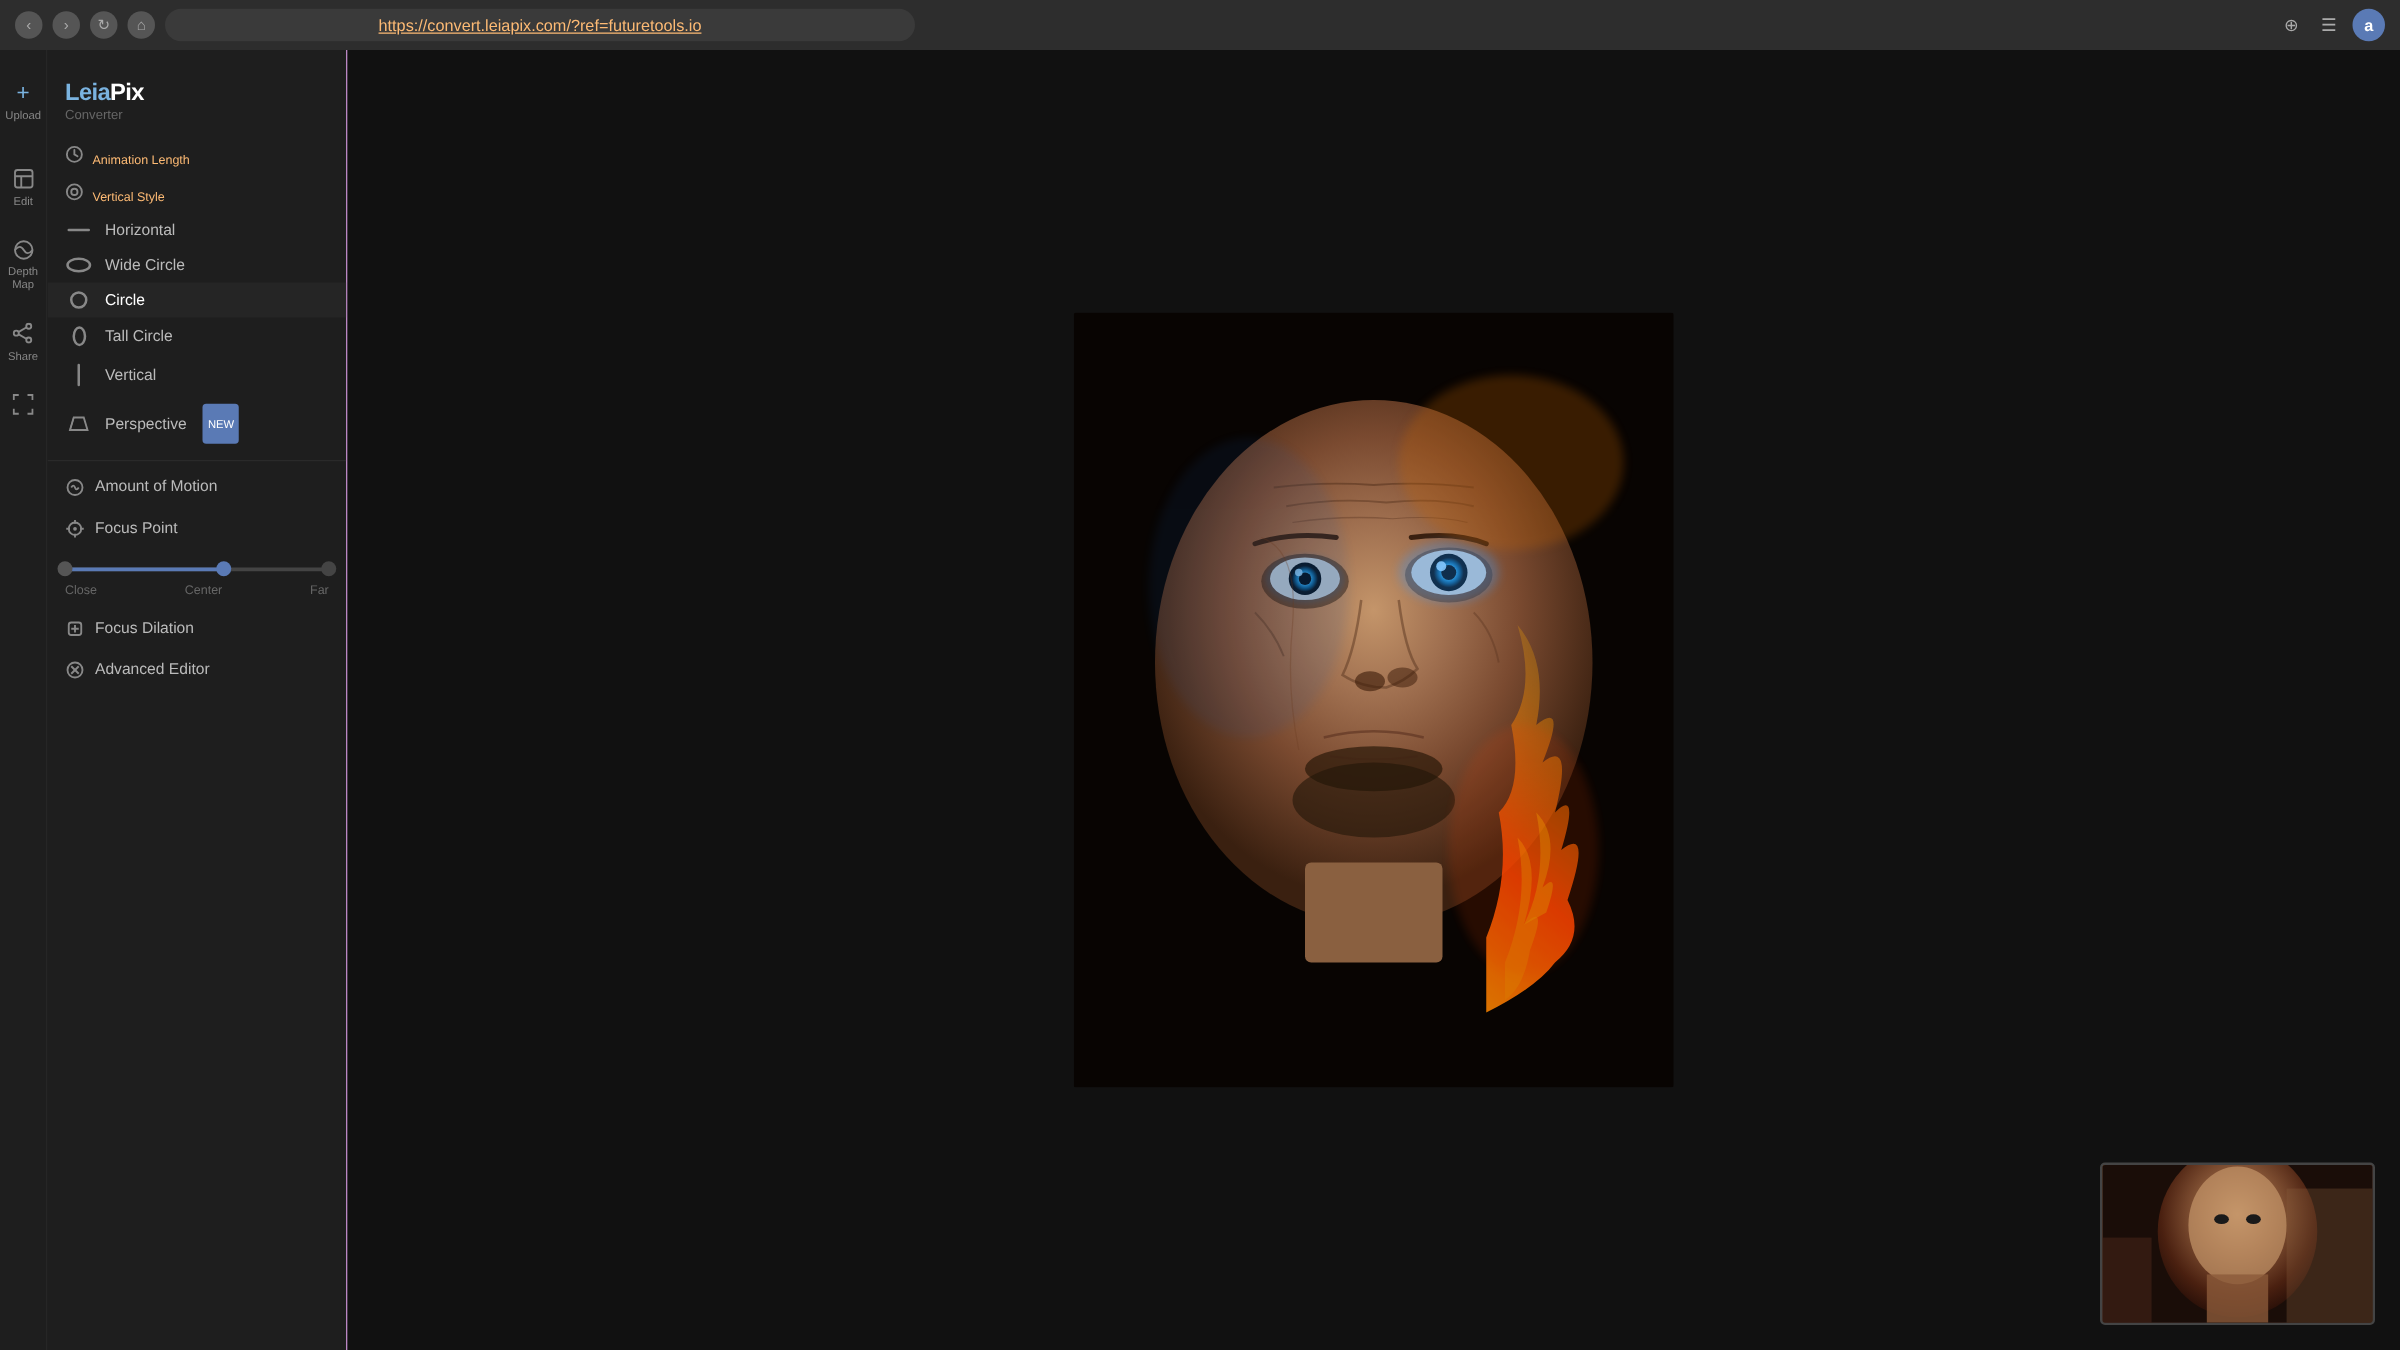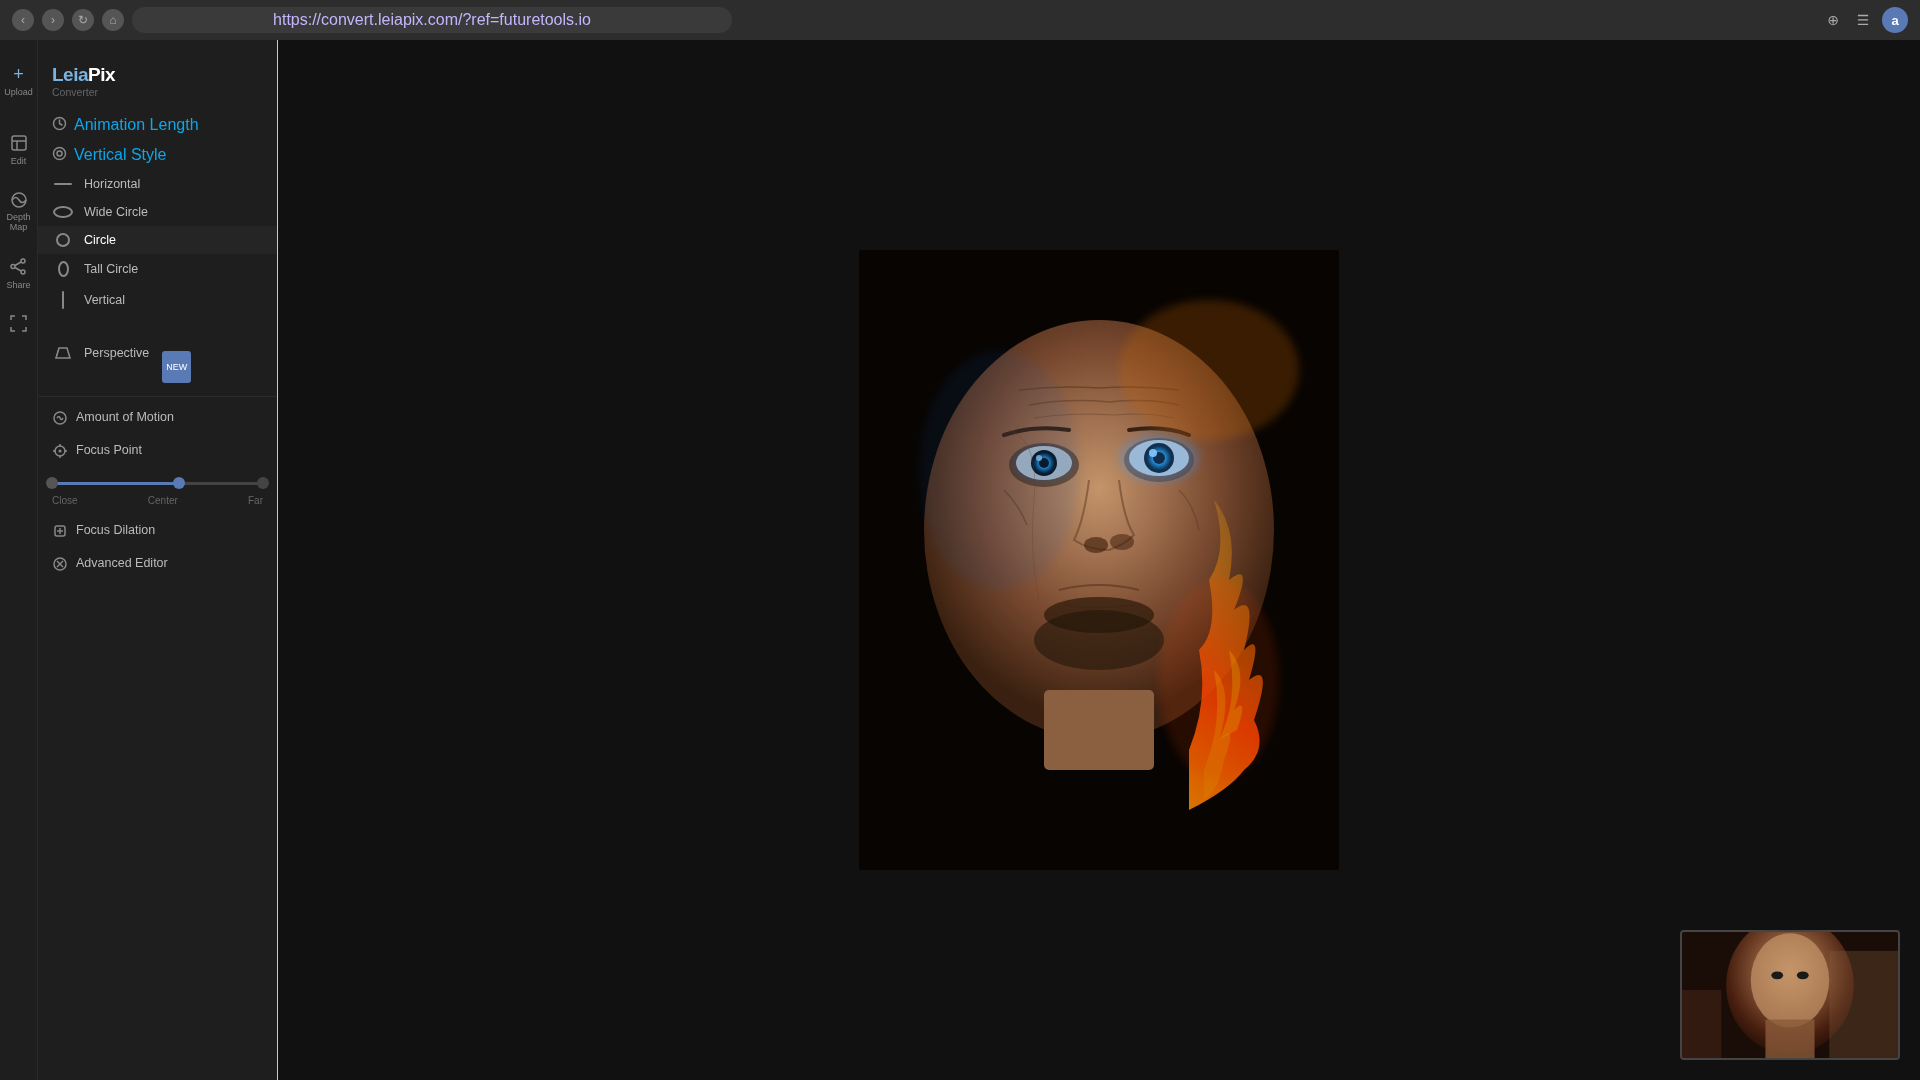--- a/index.html
+++ b/index.html
@@ -33,24 +33,25 @@
       cursor: pointer;
       display: flex; align-items: center; justify-content: center;
     }
     .browser-url-bar {
       flex: 1;
       max-width: 600px;
       height: 26px;
       background: #3a3a3a;
       border-radius: 13px;
       border: none;
-      color: #c4b5fd;
-      font-size: 16px;
+      color: #fdba74;
+      font-size: 13px;
       padding: 0 12px;
       text-align: center;
+      text-decoration: underline;
     }
     .browser-icons {
       margin-left: auto;
       display: flex; gap: 8px; align-items: center;
     }
     .browser-icon-btn {
       width: 22px; height: 22px;
       background: none; border: none;
       color: #aaa; font-size: 14px; cursor: pointer;
       display: flex; align-items: center; justify-content: center;
@@ -114,22 +115,22 @@
     .panel-sidebar::-webkit-scrollbar { width: 4px; }
     .panel-sidebar::-webkit-scrollbar-track { background: #1e1e1e; }
     .panel-sidebar::-webkit-scrollbar-thumb { background: #444; border-radius: 2px; }
 
     
     .section-label {
       display: flex;
       align-items: flex-end;
       gap: 7px;
       padding: 6px 14px;
-      font-size: 16px;
-      color: #0ea5e9;
+      font-size: 10px;
+      color: #fdba74;
       font-weight: 500;
     }
     .section-label .sec-icon {
       font-size: 14px;
       color: #888;
     }
 
     
     .slider-section {
       padding: 6px 14px 10px 14px;
@@ -245,21 +246,20 @@
 
     
     .new-badge {
       font-size: 9px;
       background: #5a7ab5;
       color: white;
       padding: 11px 4px;
       border-radius: 3px;
       margin-left: 3px;
       vertical-align: middle;
-      margin-top: 28px;
     }
 
     
     .main-content {
       flex: 1;
       background: #111;
       display: flex;
       align-items: center;
       justify-content: center;
       position: relative;

